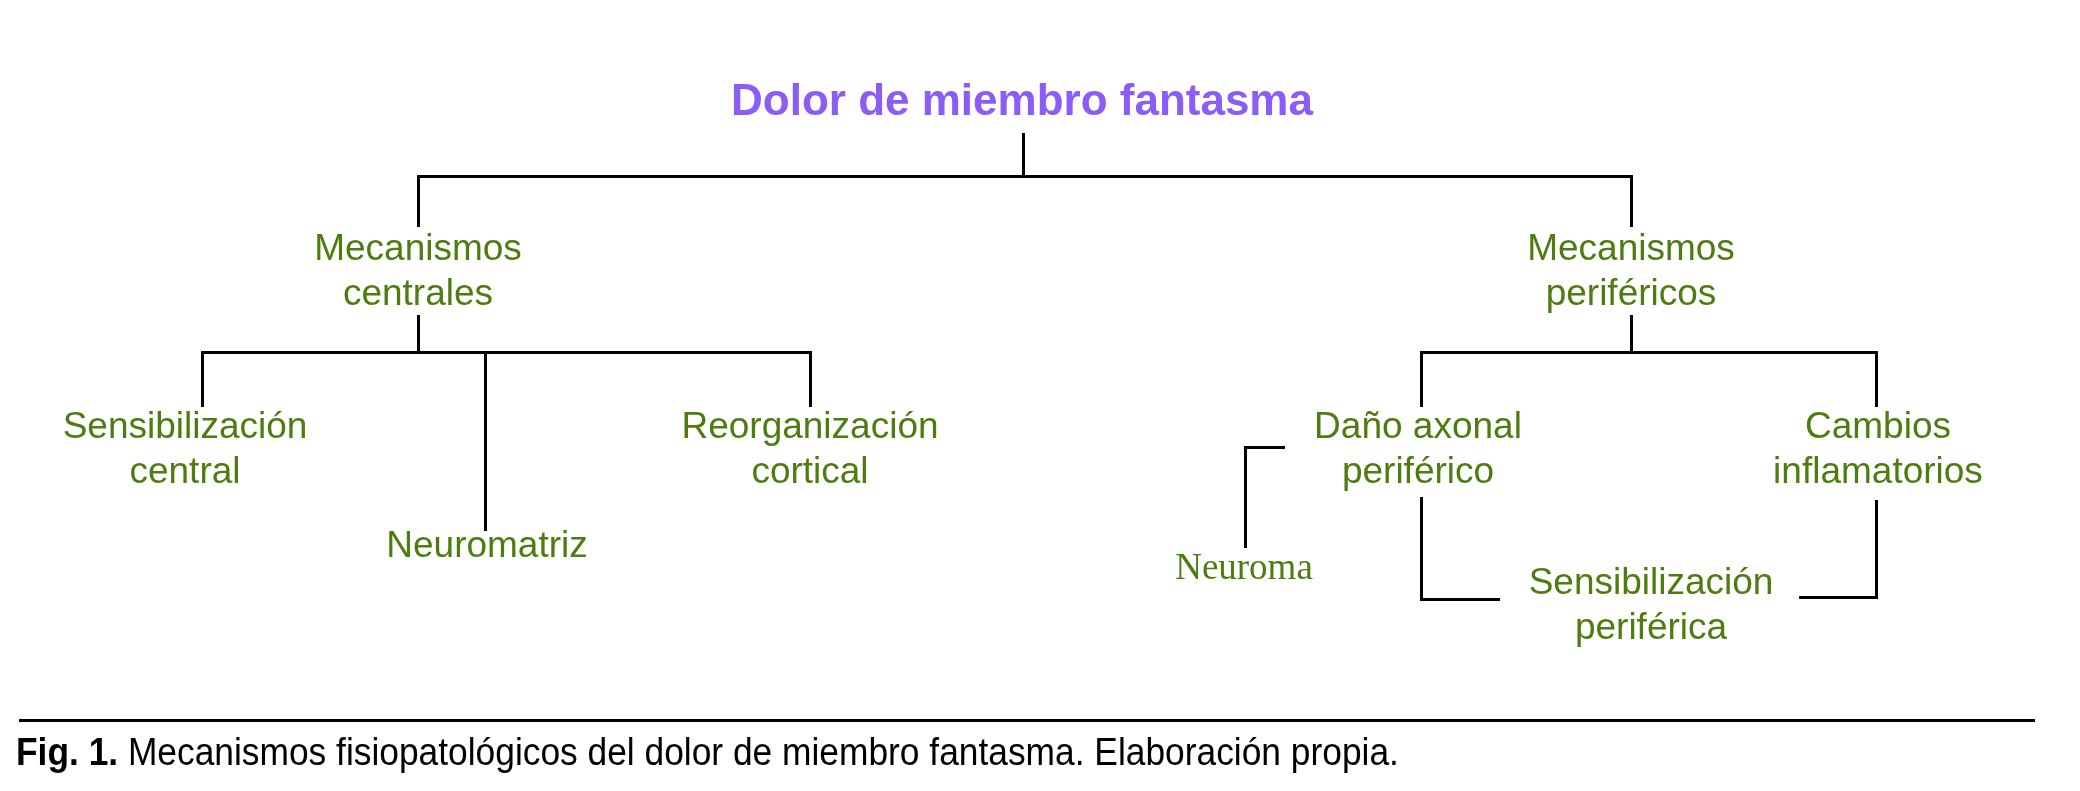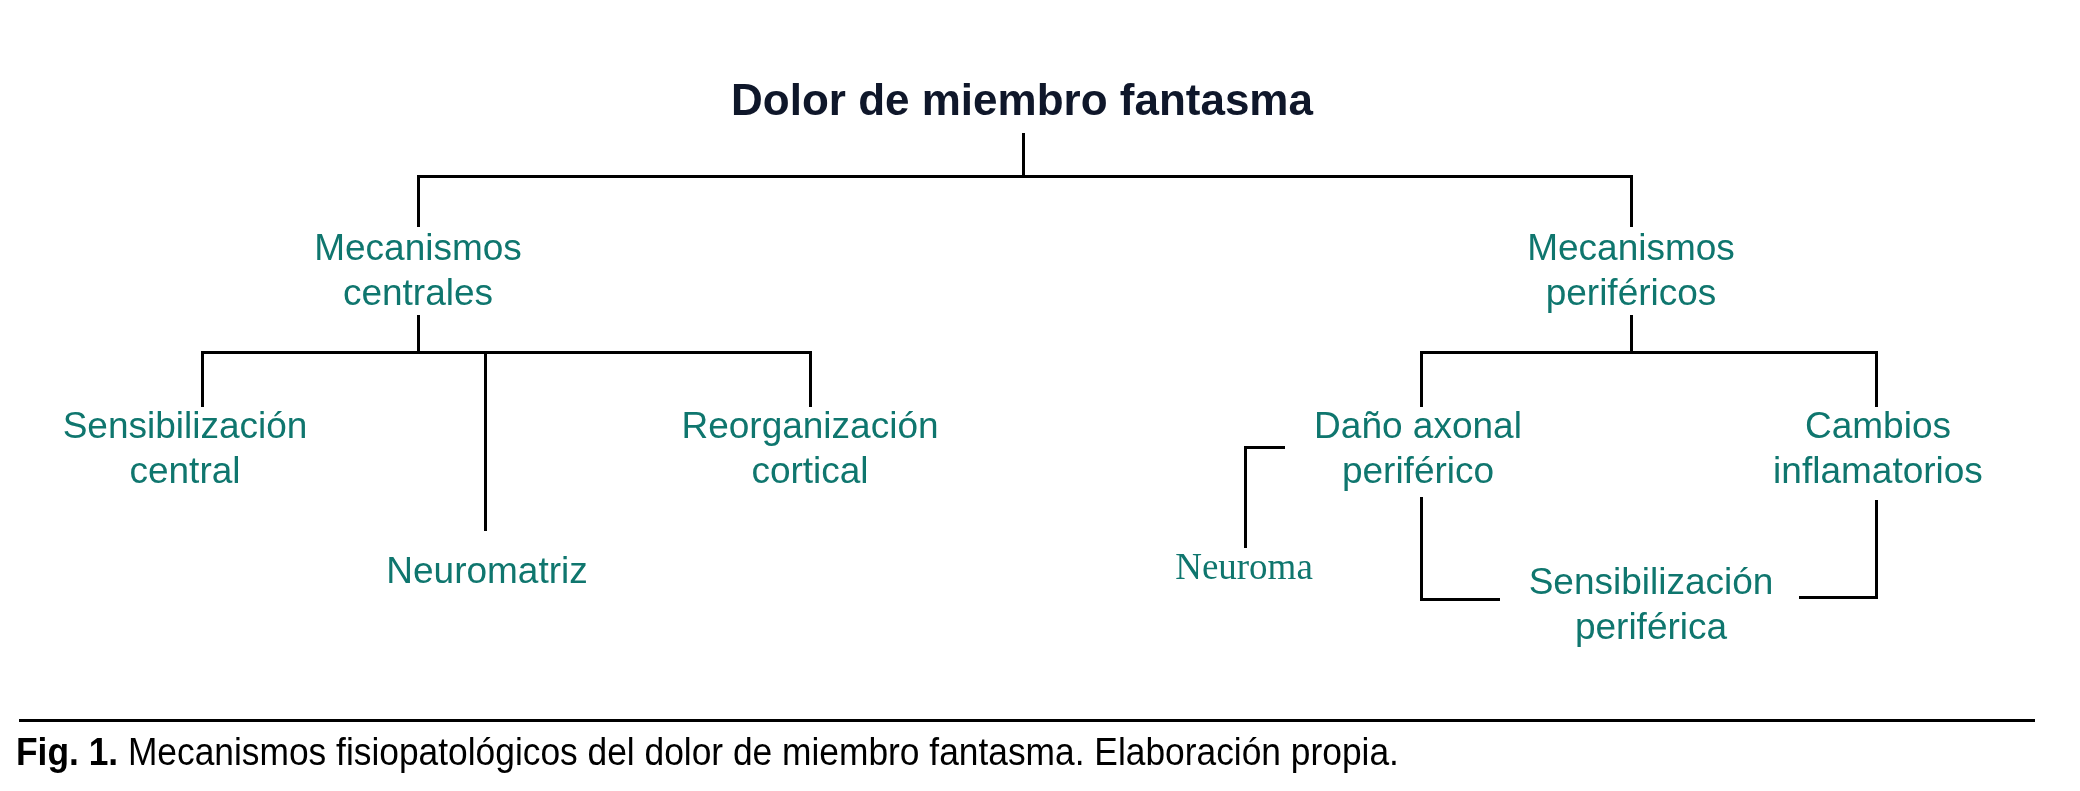--- a/index.html
+++ b/index.html
@@ -13,30 +13,30 @@
     overflow: hidden;
   }
   .line { position: absolute; background: #000000; }
   .node {
     position: absolute;
     width: 440px;
     text-align: center;
     font-size: 37px;
     line-height: 45px;
     white-space: pre-line;
-    color: #0f766e;
+    color: #4d7c0f;
   }
   .root-title {
     position: absolute;
     width: 880px;
     text-align: center;
     font-size: 44px;
     line-height: 52px;
     font-weight: bold;
-    color: #0f172a;
+    color: #8b5cf6;
   }
   .caption {
     position: absolute;
     left: 16px;
     top: 729px;
     font-size: 38px;
     line-height: 46px;
     white-space: nowrap;
     transform: scaleX(0.93);
     transform-origin: 0 50%;
@@ -75,21 +75,21 @@
   <div class="line" style="left:1875px; top:500px; width:3px; height:99px;"></div>
   <div class="line" style="left:1799px; top:596px; width:79px; height:3px;"></div>
 
   <div class="node" style="left:198px; top:225px;">Mecanismos
 centrales</div>
   <div class="node" style="left:1411px; top:225px;">Mecanismos
 periféricos</div>
 
   <div class="node" style="left:-35px; top:403px;">Sensibilización
 central</div>
-  <div class="node" style="left:267px; top:548px;">Neuromatriz</div>
+  <div class="node" style="left:267px; top:522px;">Neuromatriz</div>
   <div class="node" style="left:590px; top:403px;">Reorganización
 cortical</div>
 
   <div class="node" style="left:1198px; top:403px;">Daño axonal
 periférico</div>
   <div class="node" style="left:1658px; top:403px;">Cambios
 inflamatorios</div>
   <div class="node" style="left:1024px; top:544px;font-family:Liberation Serif, serif;">Neuroma</div>
   <div class="node" style="left:1431px; top:559px;">Sensibilización
 periférica</div>

